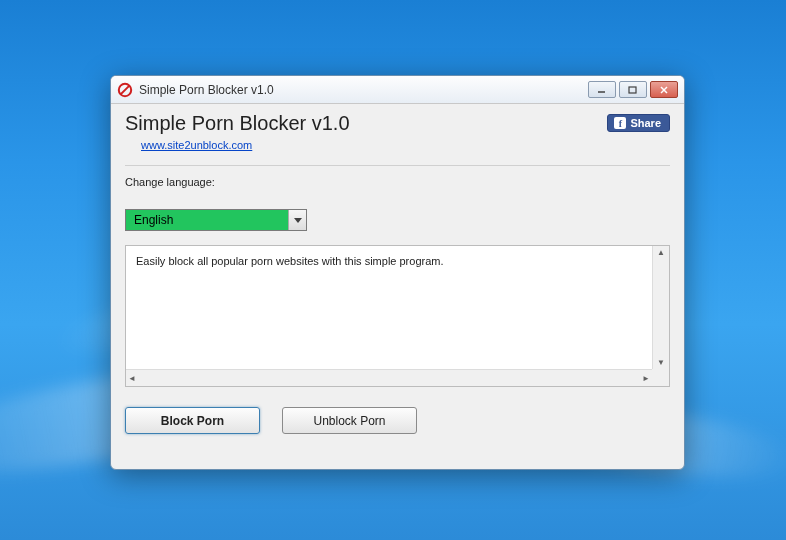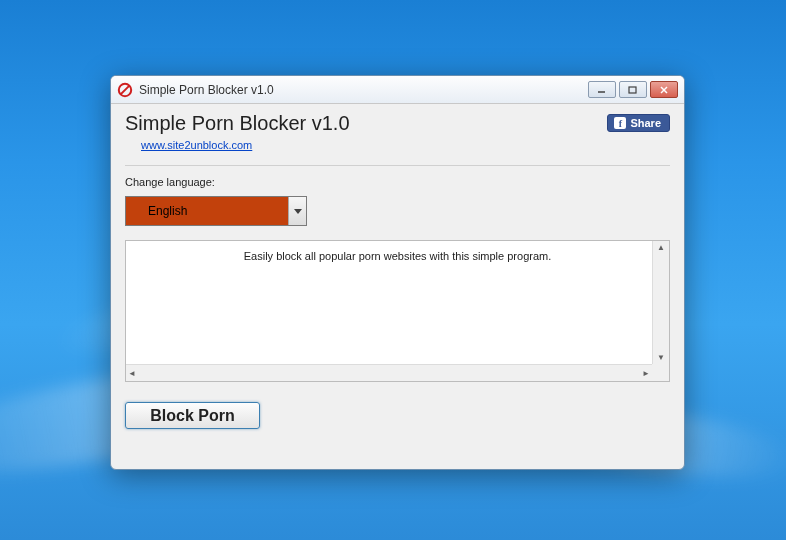--- a/index.html
+++ b/index.html
@@ -132,29 +132,29 @@
       font-family: Georgia, serif;
     }
     .divider {
       border: none;
       border-top: 1px solid #d0d0d0;
       margin: 12px 0 10px 0;
     }
     .lang-label {
       font-size: 11px;
       color: #222;
-      margin-bottom: 8px;
+      margin-bottom: 21px;
     }
     .lang-select {
       width: 182px;
-      height: 30px;
+      height: 22px;
       border: 1px solid #7a7a7a;
-      background: #c2410c;
+      background: #22c55e;
       font-size: 12px;
-      padding-left: 22px;
+      padding-left: 8px;
       display: flex;
       align-items: center;
       justify-content: space-between;
       cursor: pointer;
     }
     .lang-select .chev {
       width: 18px;
       height: 100%;
       display: flex;
       align-items: center;
@@ -172,21 +172,21 @@
       flex-direction: column;
     }
     .info-content {
       flex: 1;
       padding: 8px 10px;
       font-size: 11px;
       color: #222;
       line-height: 1.4;
       overflow: hidden;
     }
-    .info-content p { margin-bottom: 12px; text-align: center; }
+    .info-content p { margin-bottom: 12px; }
     .vscroll {
       position: absolute;
       right: 0; top: 0; bottom: 17px;
       width: 17px;
       background: #f0f0f0;
       border-left: 1px solid #dcdcdc;
       display: flex;
       flex-direction: column;
       align-items: center;
       justify-content: space-between;
@@ -219,21 +219,21 @@
       display: flex;
       gap: 22px;
     }
     .button-row .spacer { flex: 1; }
     .action-btn {
       width: 135px;
       height: 27px;
       border: 1px solid #8a8a8a;
       border-radius: 3px;
       background: linear-gradient(to bottom, #fdfdfd, #e4e4e4);
-      font-size: 16px;
+      font-size: 12px;
       color: #222;
       display: flex;
       align-items: center;
       justify-content: center;
       cursor: pointer;
     }
     .action-btn.primary {
       border: 1px solid #3c7fb1;
       box-shadow: 0 0 3px rgba(60,127,177,0.6);
       font-weight: bold;
@@ -309,16 +309,17 @@
       </div>
       <div class="hscroll">
         <span class="scroll-arrow">◄</span>
         <span class="scroll-arrow">►</span>
       </div>
       <div class="scroll-corner"></div>
     </div>
 
     <div class="button-row">
       <div class="action-btn primary">Block Porn</div>
+      <div class="action-btn">Unblock Porn</div>
       <div class="spacer"></div>
     </div>
   </div>
 </div>
 
 </body></html>

